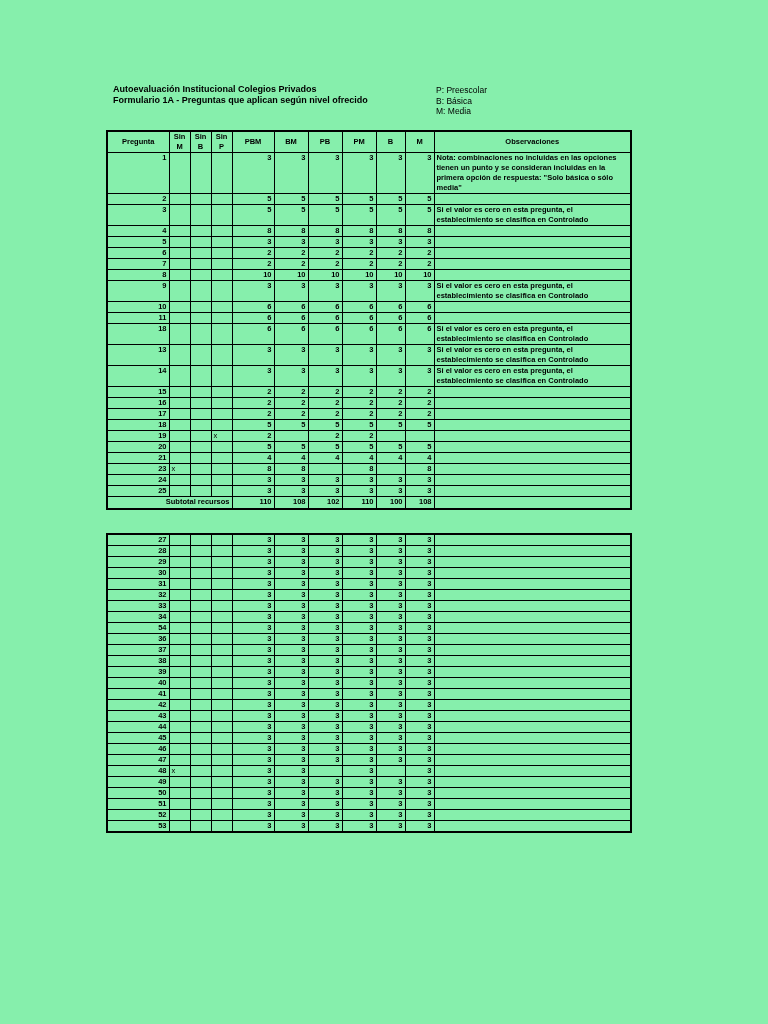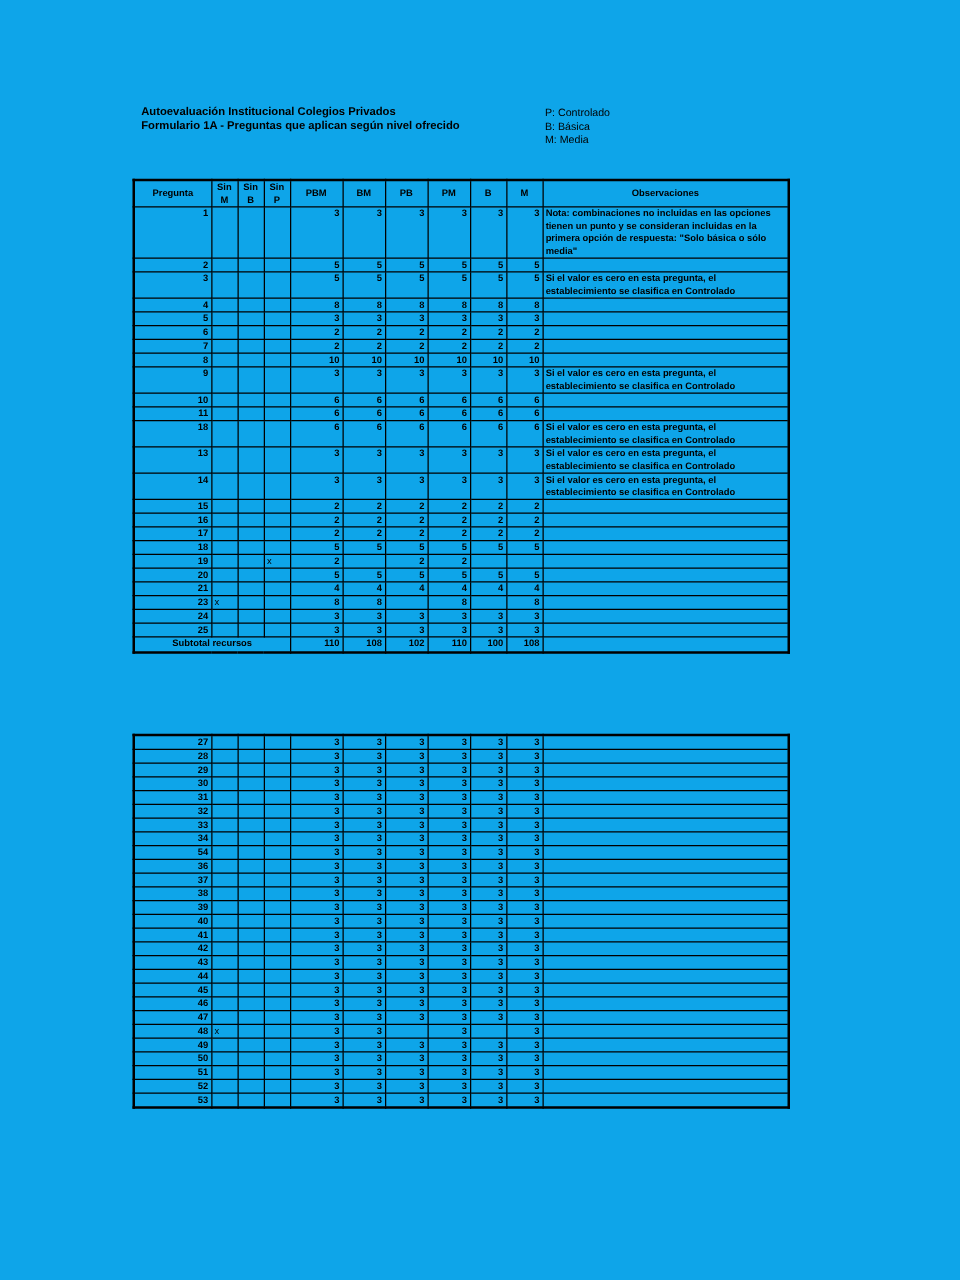--- a/index.html
+++ b/index.html
@@ -1,20 +1,20 @@
 <!DOCTYPE html>
 <html><head>
 <meta charset="utf-8">
 <style>
   html, body { margin: 0; padding: 0; background: #ffffff; }
   .page {
     position: relative;
     width: 768px;
     height: 1024px;
-    background: #0ea5e9;
+    background: #86efac;
     font-family: "Liberation Sans", sans-serif;
     color: #000000;
     overflow: hidden;
   }
   .doc-title {
     position: absolute;
     left: 113px;
     top: 84px;
     font-size: 9px;
     font-weight: bold;
@@ -30,61 +30,61 @@
     white-space: nowrap;
   }
   table.grid {
     position: absolute;
     left: 106px;
     width: 524px;
     border-collapse: collapse;
     table-layout: fixed;
     border: 2px solid #000;
   }
-  #table1 { top: 143px; }
-  #table2 { top: 587px; padding-left: 16px; }
+  #table1 { top: 130px; }
+  #table2 { top: 533px; padding-left: 16px; }
   table.grid th, table.grid td {
     border: 1px solid #000;
     font-size: 7.5px;
     line-height: 10px;
     padding: 0 2px;
     vertical-align: top;
     overflow: hidden;
   }
   table.grid th {
     font-weight: bold;
     text-align: center;
     height: 12px;
     vertical-align: middle;
     padding: 0 1px;
   }
   td.num  { text-align: right; font-weight: bold; }
   td.mark { text-align: left;  font-weight: normal; padding: 0 1px; }
   td.obs  { text-align: left;  font-weight: bold; }
   tr.subtotal td { font-weight: bold; height: 11px; }
-  td.sublabel { text-align: center; }
+  td.sublabel { text-align: right; }
   col.c-q   { width: 62px; }
   col.c-sin { width: 21px; }
   col.c-pbm { width: 42px; }
   col.c-mid { width: 34px; }
   col.c-bm  { width: 29px; }
   col.c-obs { width: 197px; }
 </style>
 </head>
 <body>
 
 <div class="page">
 
   <div class="doc-title">
     <div>Autoevaluación Institucional Colegios Privados</div>
     <div>Formulario 1A - Preguntas que aplican según nivel ofrecido</div>
   </div>
 
   <div class="legend">
-    <div>P: Controlado</div>
+    <div>P: Preescolar</div>
     <div>B: Básica</div>
     <div>M: Media</div>
   </div>
 
   <table class="grid" id="table1">
     <colgroup>
       <col class="c-q">
         <col class="c-sin">
         <col class="c-sin">
         <col class="c-sin">

